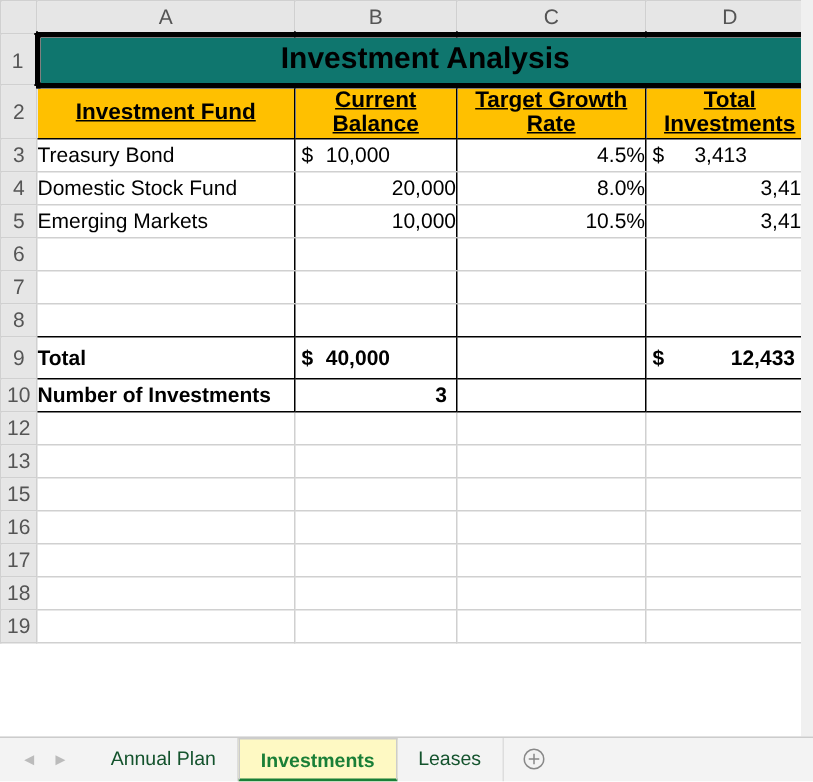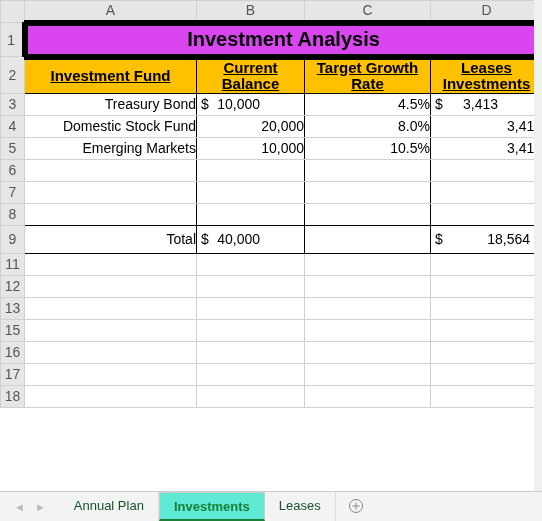--- a/index.html
+++ b/index.html
@@ -43,46 +43,46 @@
   .corner {
     background: #e6e6e6 !important;
     width: 24px;
   }
   .cell {
     padding: 0 4px;
     overflow: hidden;
     white-space: nowrap;
   }
   .title-row td.title {
-    background: #d946ef;
+    background: #0f766e;
     text-align: center;
     font-weight: bold;
     font-size: 20px;
-    border: 6px solid #000000;
+    border: 4px solid #000000;
     height: 34px;
   }
   .colhead {
     background: #ffc000 !important;
     text-align: center;
     font-weight: bold;
     border: 1px solid #000 !important;
     height: 42px;
     font-size: 15px;
     line-height: 1.1;
     padding: 2px;
     text-decoration: underline;
   }
   .databox {
     border-left: 1px solid #000 !important;
     border-right: 1px solid #000 !important;
   }
   .databox-bottom { border-bottom: 1px solid #000 !important; }
-  .bld { font-weight: normal; }
+  .bld { font-weight: bold; }
   .tr { text-align: right; margin-left: 48px; }
-  .tl { text-align: right; }
+  .tl { text-align: left; }
   .money {
     display: flex;
     justify-content: space-between;
     padding: 0 6px 0 4px;
   }
   .padnum { padding-right: 38px; }
   .pct { padding-right: 6px; }
   .tabs {
     position: absolute;
     left: 0; right: 0; bottom: 0;
@@ -101,21 +101,21 @@
     color: #bbb;
   }
   .tabnav span { font-size: 11px; }
   .tab {
     padding: 6px 14px 0 14px;
     color: #14532d;
     border-right: 1px solid #ddd;
     cursor: pointer;
   }
   .tab.active {
-    background: #5eead4;
+    background: #fef9c3;
     color: #1a7f37;
     font-weight: bold;
     border-bottom: 2px solid #1a7f37;
     border-top: 1px solid #ccc;
     border-left: 1px solid #ccc;
     border-right: 1px solid #ccc;
   }
   .addtab {
     padding: 6px 12px;
     color: #888;
@@ -152,21 +152,21 @@
   <tr class="title-row">
     <th class="rowhdr">1</th>
     <td class="title" colspan="4">Investment Analysis</td>
   </tr>
 
   <tr>
     <th class="rowhdr">2</th>
     <td class="colhead">Investment Fund</td>
     <td class="colhead">Current Balance</td>
     <td class="colhead">Target Growth Rate</td>
-    <td class="colhead">Leases Investments</td>
+    <td class="colhead">Total Investments</td>
   </tr>
 
   <tr>
     <th class="rowhdr">3</th>
     <td class="cell databox tl">Treasury Bond</td>
     <td class="databox">
       <div class="money">
             <span>$</span>
             <span class="padnum">10,000</span>
           </div>
@@ -220,32 +220,32 @@
     <td class="databox databox-bottom bld">
       <div class="money">
             <span>$</span>
             <span class="padnum">40,000</span>
           </div>
     </td>
     <td class="cell databox databox-bottom"></td>
     <td class="databox databox-bottom bld">
       <div class="money">
             <span>$</span>
-            <span style="padding-right:6px">18,564</span>
+            <span style="padding-right:6px">12,433</span>
           </div>
     </td>
   </tr>
-
-  <tr>
-        <th class="rowhdr">11</th>
-        <td class="cell"></td>
-        <td class="cell"></td>
-        <td class="cell"></td>
-        <td class="cell"></td>
-      </tr>
+  <tr>
+    <th class="rowhdr">10</th>
+    <td class="cell databox databox-bottom bld tl">Number of Investments</td>
+    <td class="cell databox databox-bottom bld tr" style="padding-right:6px">3</td>
+    <td class="cell databox databox-bottom"></td>
+    <td class="cell databox databox-bottom"></td>
+  </tr>
+
   <tr>
         <th class="rowhdr">12</th>
         <td class="cell"></td>
         <td class="cell"></td>
         <td class="cell"></td>
         <td class="cell"></td>
       </tr>
   <tr>
         <th class="rowhdr">13</th>
         <td class="cell"></td>
@@ -269,20 +269,27 @@
       </tr>
   <tr>
         <th class="rowhdr">17</th>
         <td class="cell"></td>
         <td class="cell"></td>
         <td class="cell"></td>
         <td class="cell"></td>
       </tr>
   <tr>
         <th class="rowhdr">18</th>
+        <td class="cell"></td>
+        <td class="cell"></td>
+        <td class="cell"></td>
+        <td class="cell"></td>
+      </tr>
+  <tr>
+        <th class="rowhdr">19</th>
         <td class="cell"></td>
         <td class="cell"></td>
         <td class="cell"></td>
         <td class="cell"></td>
       </tr>
 </tbody>
   </table>
 
 <div class="scrollv"></div>
 

